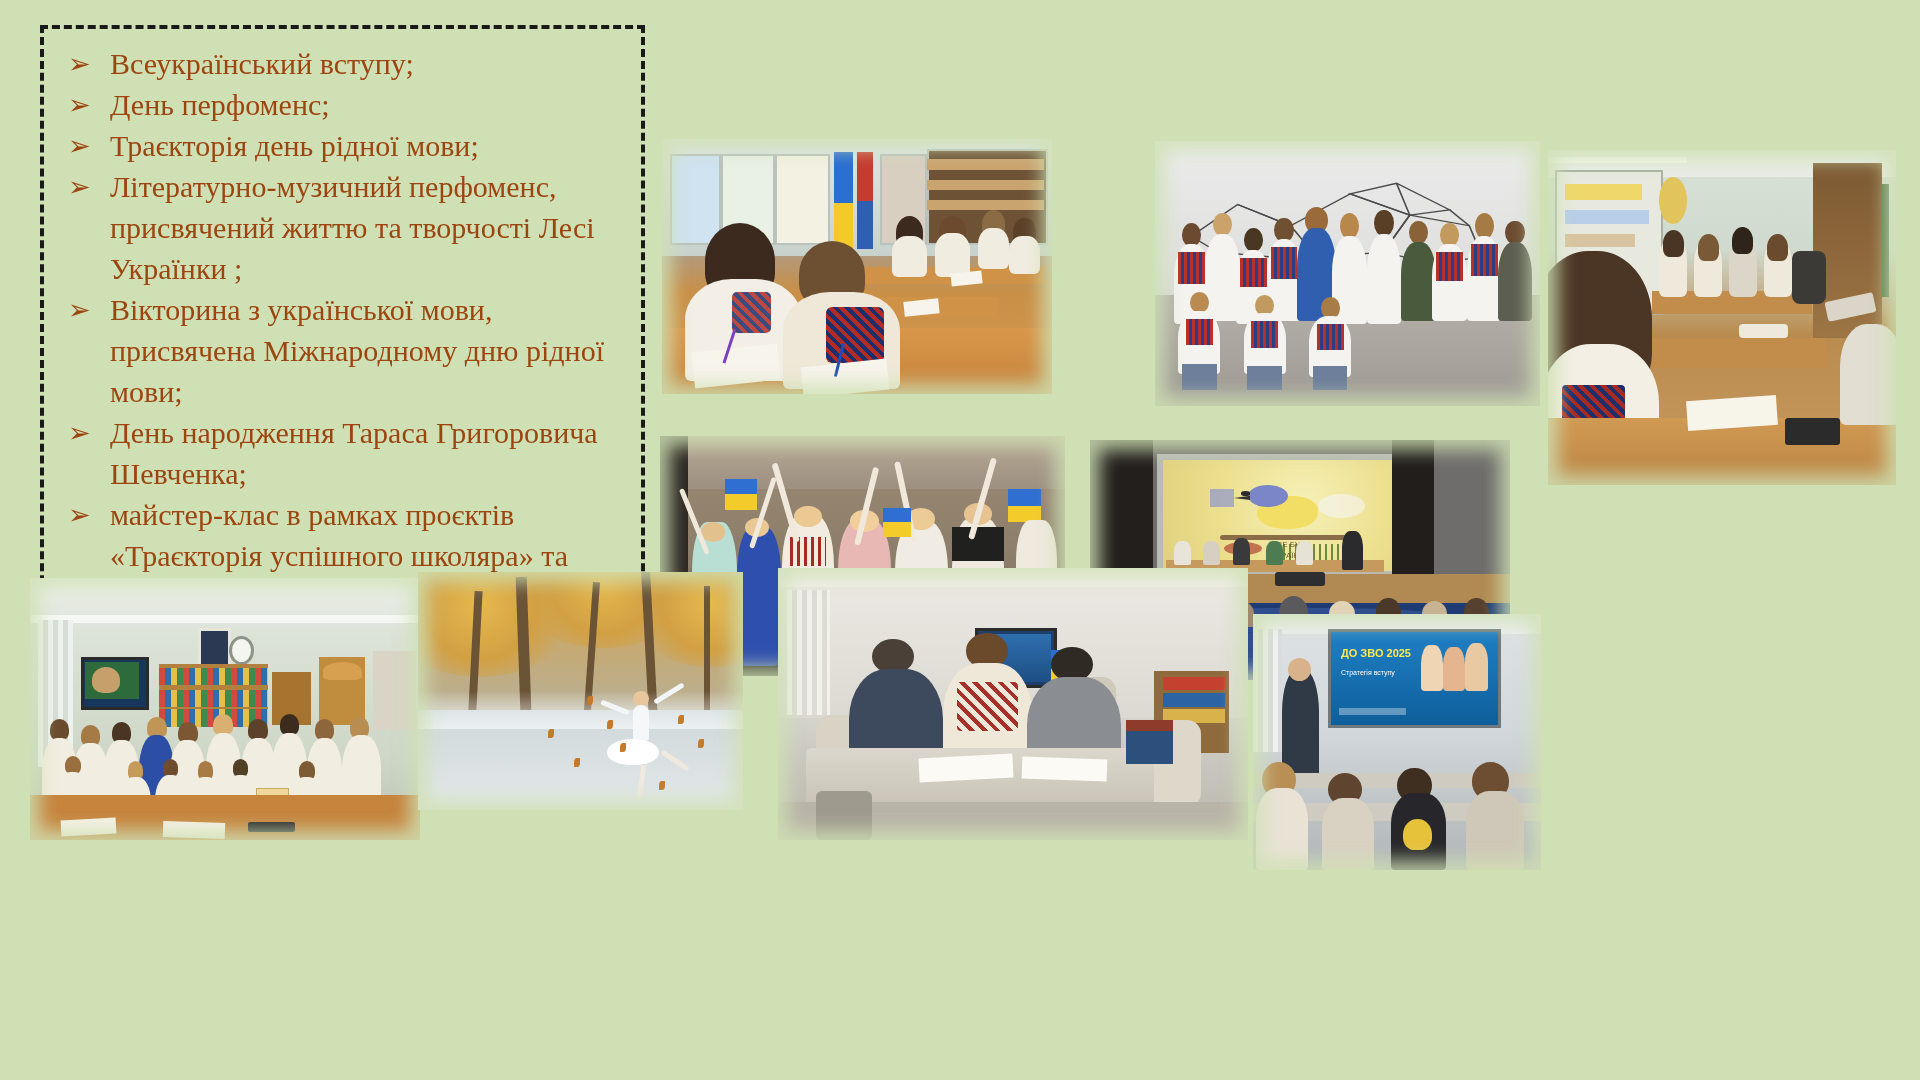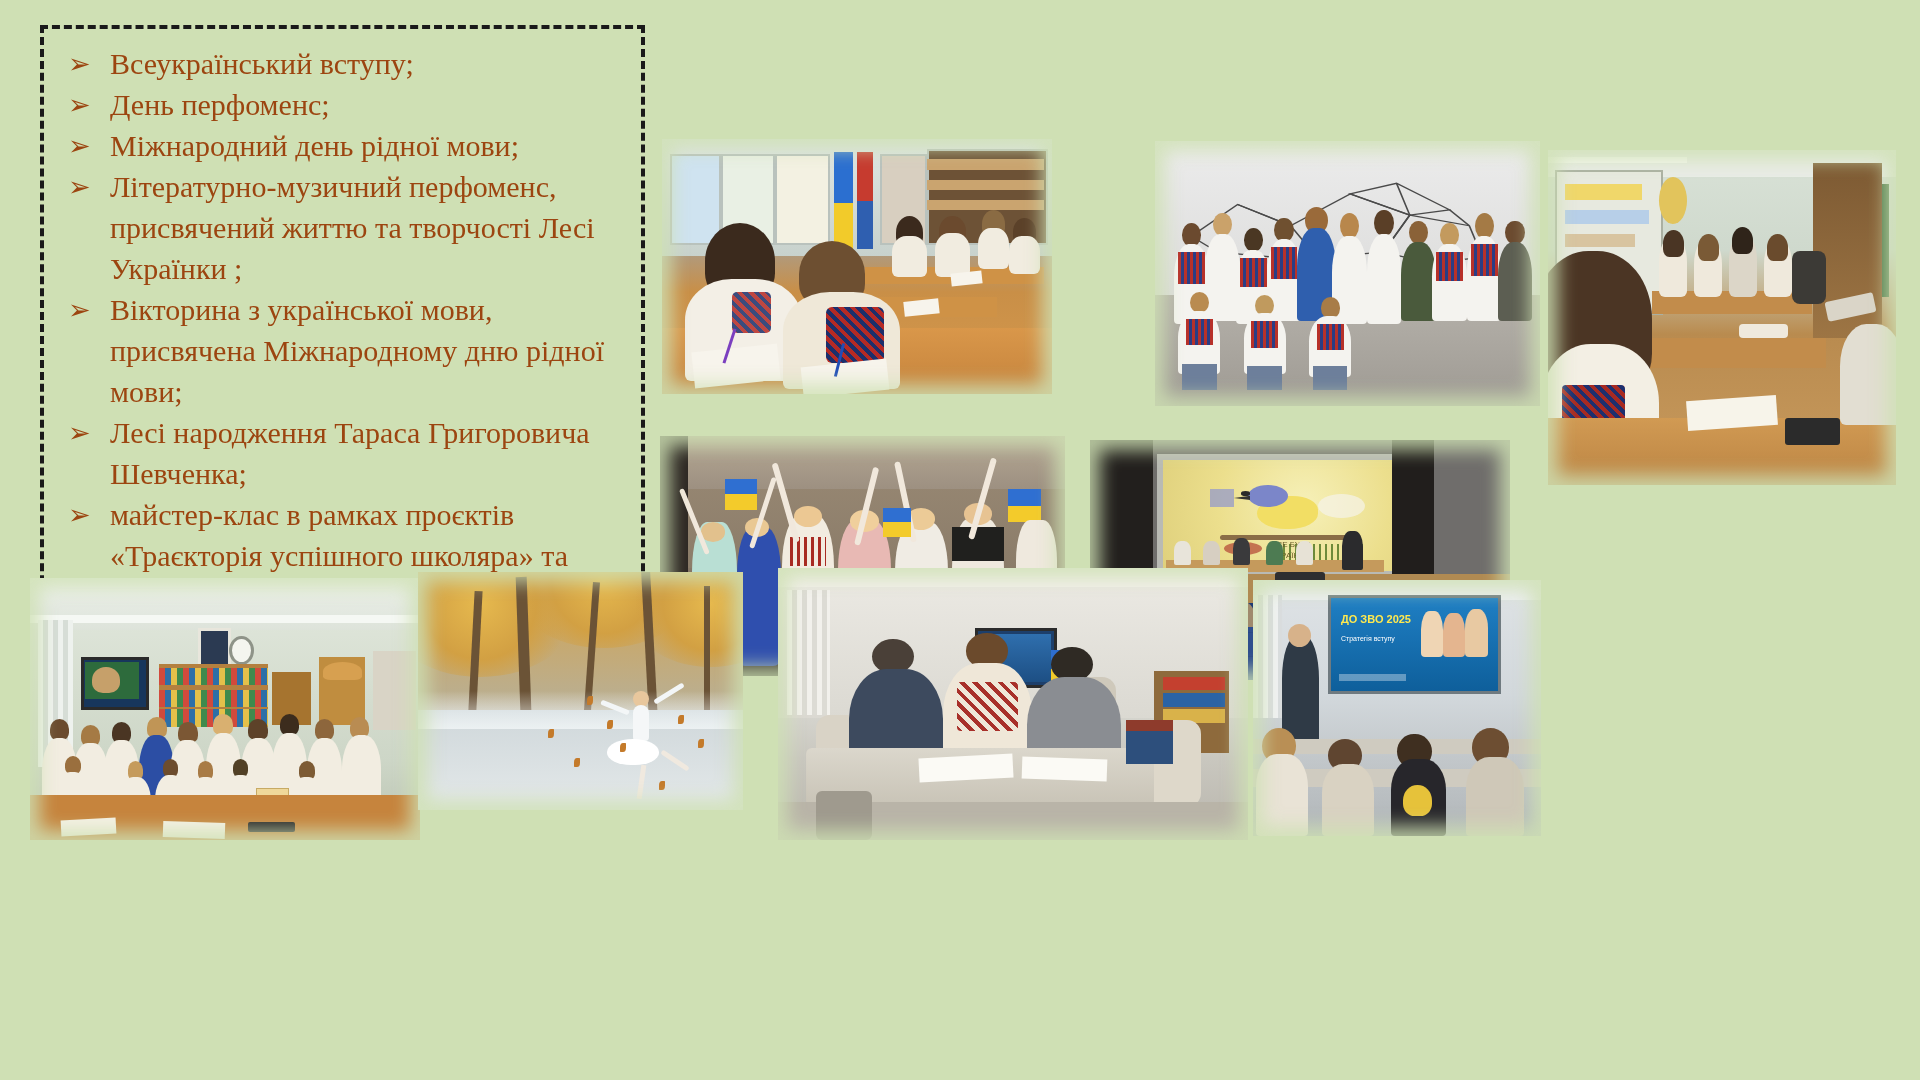--- a/index.html
+++ b/index.html
@@ -176,33 +176,33 @@
         <li>
           <span class="arrow">➢</span>
           <span>Всеукраїнський вступу;</span>
         </li>
         <li>
           <span class="arrow">➢</span>
           <span>День перфоменс;</span>
         </li>
         <li>
           <span class="arrow">➢</span>
-          <span>Міжнародний день рідної мови;</span>
+          <span>Траєкторія день рідної мови;</span>
         </li>
         <li>
           <span class="arrow">➢</span>
           <span>Літературно-музичний перфоменс, присвячений життю та творчості Лесі Українки ;</span>
         </li>
         <li>
           <span class="arrow">➢</span>
           <span>Вікторина з української мови, присвячена Міжнародному дню рідної мови;</span>
         </li>
         <li>
           <span class="arrow">➢</span>
-          <span>Лесі народження Тараса Григоровича Шевченка;</span>
+          <span>День народження Тараса Григоровича Шевченка;</span>
         </li>
         <li>
           <span class="arrow">➢</span>
           <span>майстер-клас в рамках проєктів «Траєкторія успішного школяра» та «Обирай свідомо».</span>
         </li>
       </ul>
     </div>
   </div>
 
 
@@ -548,21 +548,21 @@
       <div class="table" style="left:6%;top:66%;width:74%;height:22%;background:linear-gradient(#dbd7cc,#c8c3b6);"></div>
       <div class="rect" style="left:30%;top:69%;width:20%;height:9%;background:#fbfaf5;transform:rotate(-3deg);"></div>
       <div class="rect" style="left:52%;top:70%;width:18%;height:8%;background:#fbfaf5;transform:rotate(2deg);"></div>
       <div class="rect" style="left:74%;top:60%;width:10%;height:12%;background:#2d4f7c;"></div>
       <div class="rect" style="left:74%;top:56%;width:10%;height:4%;background:#8e3b2c;"></div>
       <div class="rect" style="left:0;top:86%;width:100%;height:14%;background:#b9b4a8;"></div>
       <div class="rect" style="left:8%;top:82%;width:12%;height:18%;background:#9f9a8e;border-radius:6px;"></div>
     </div>
   </div>
 
-  <div class="photo" id="p9" style="left:1253px;top:580px;width:288px;height:256px;">
+  <div class="photo" id="p9" style="left:1253px;top:614px;width:288px;height:256px;">
     <div class="scene">
       <div class="rect" style="left:0;top:0;width:100%;height:8%;background:#eceef0;"></div>
       <div class="rect" style="left:0;top:6%;width:10%;height:48%;background:repeating-linear-gradient(90deg,#f0f2f3 0 5px,#dadddf 5px 10px);"></div>
       <div class="screen">
         <div class="stitle">ДО ЗВО 2025</div>
         <div class="ssub">Стратегія вступу</div>
         <div style="position:absolute;right:6%;top:12%;width:14%;height:52%;background:#e8c9a2;border-radius:40% 40% 4px 4px;"></div>
         <div style="position:absolute;right:20%;top:16%;width:13%;height:48%;background:#e4b58f;border-radius:40% 40% 4px 4px;"></div>
         <div style="position:absolute;right:33%;top:14%;width:13%;height:50%;background:#efd5b4;border-radius:40% 40% 4px 4px;"></div>
         <div style="position:absolute;left:5%;bottom:10%;width:40%;height:8%;background:rgba(255,255,255,.35);"></div>

